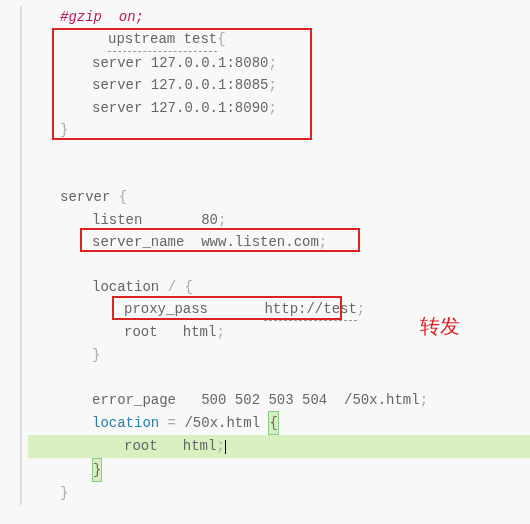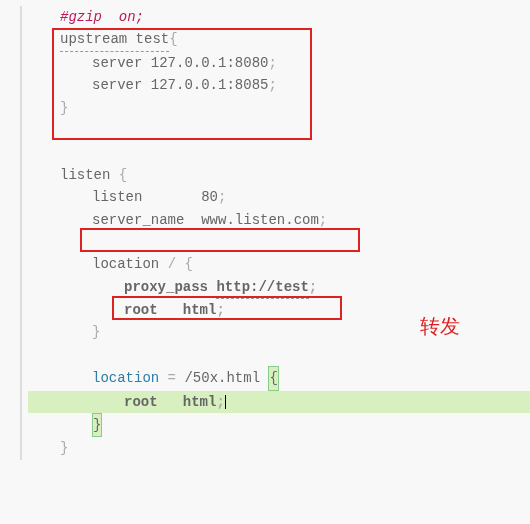--- a/index.html
+++ b/index.html
@@ -18,27 +18,28 @@
       border-left: 2px solid #ddd;
       padding-left: 6px;
       position: relative;
     }
     .line {
       white-space: pre;
       position: relative;
     }
     .indent1 { padding-left: 32px; }
     .indent2 { padding-left: 64px; }
-    .indent3 { padding-left: 96px; font-weight: bold; }
+    .indent3 { padding-left: 96px; }
     .comment { color: #be185d; font-style: italic; }
     .keyword { color: #666; }
     .punct { color: #aaa; }
     .highlight-block {
       display: inline-block;
       border-bottom: 1px dashed #999;
+      margin-left: 48px;
     }
     .highlight-line {
       background: #d8f0c0;
     }
     .red-box {
       position: absolute;
       border: 2px solid #d22;
       pointer-events: none;
     }
     .annotation {
@@ -60,32 +61,34 @@
     }
   </style>
 </head>
 <body>
 
 <div class="code-container">
   <div class="line indent1"><span class="comment">#gzip  on;</span></div>
   <div class="line indent1"><span class="keyword highlight-block">upstream test</span><span class="punct">{</span></div>
   <div class="line indent2"><span class="keyword">server 127.0.0.1:8080</span><span class="punct">;</span></div>
   <div class="line indent2"><span class="keyword">server 127.0.0.1:8085</span><span class="punct">;</span></div>
+  <div class="line indent2"><span class="keyword">server 127.0.0.1:8090</span><span class="punct">;</span></div>
   <div class="line indent1"><span class="punct">}</span></div>
   <div class="line">&nbsp;</div>
   <div class="line">&nbsp;</div>
-  <div class="line indent1"><span class="keyword">listen </span><span class="punct">{</span></div>
+  <div class="line indent1"><span class="keyword">server </span><span class="punct">{</span></div>
   <div class="line indent2"><span class="keyword">listen       80</span><span class="punct">;</span></div>
   <div class="line indent2"><span class="keyword">server_name  www.listen.com</span><span class="punct">;</span></div>
   <div class="line">&nbsp;</div>
   <div class="line indent2"><span class="keyword">location </span><span class="punct">/ {</span></div>
   <div class="line indent3"><span class="keyword">proxy_pass </span><span class="keyword highlight-block">http://test</span><span class="punct">;</span></div>
   <div class="line indent3"><span class="keyword">root   html</span><span class="punct">;</span></div>
   <div class="line indent2"><span class="punct">}</span></div>
   <div class="line">&nbsp;</div>
+  <div class="line indent2"><span class="keyword">error_page   500 502 503 504  /50x.html</span><span class="punct">;</span></div>
   <div class="line indent2"><span style="color:#2a7ea8">location</span><span class="punct"> = </span><span class="keyword">/50x.html </span><span class="green-border">{</span></div>
   <div class="line indent3 highlight-line"><span class="keyword">root   html</span><span class="punct">;</span><span class="cursor-mark"></span></div>
   <div class="line indent2"><span class="green-border">}</span></div>
   <div class="line indent1"><span class="punct">}</span></div>
 
   <div class="red-box" style="left:30px; top:22px; width:260px; height:112px;"></div>
   <div class="red-box" style="left:58px; top:222px; width:280px; height:24px;"></div>
   <div class="red-box" style="left:90px; top:290px; width:230px; height:24px;"></div>
   <div class="annotation" style="left:398px; top:304px;">转发</div>
 </div>

